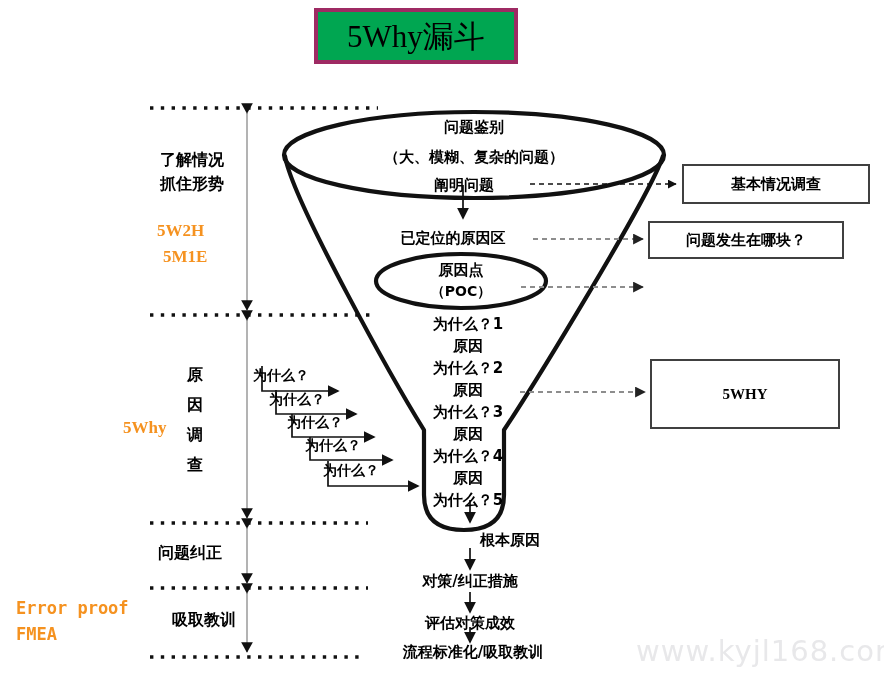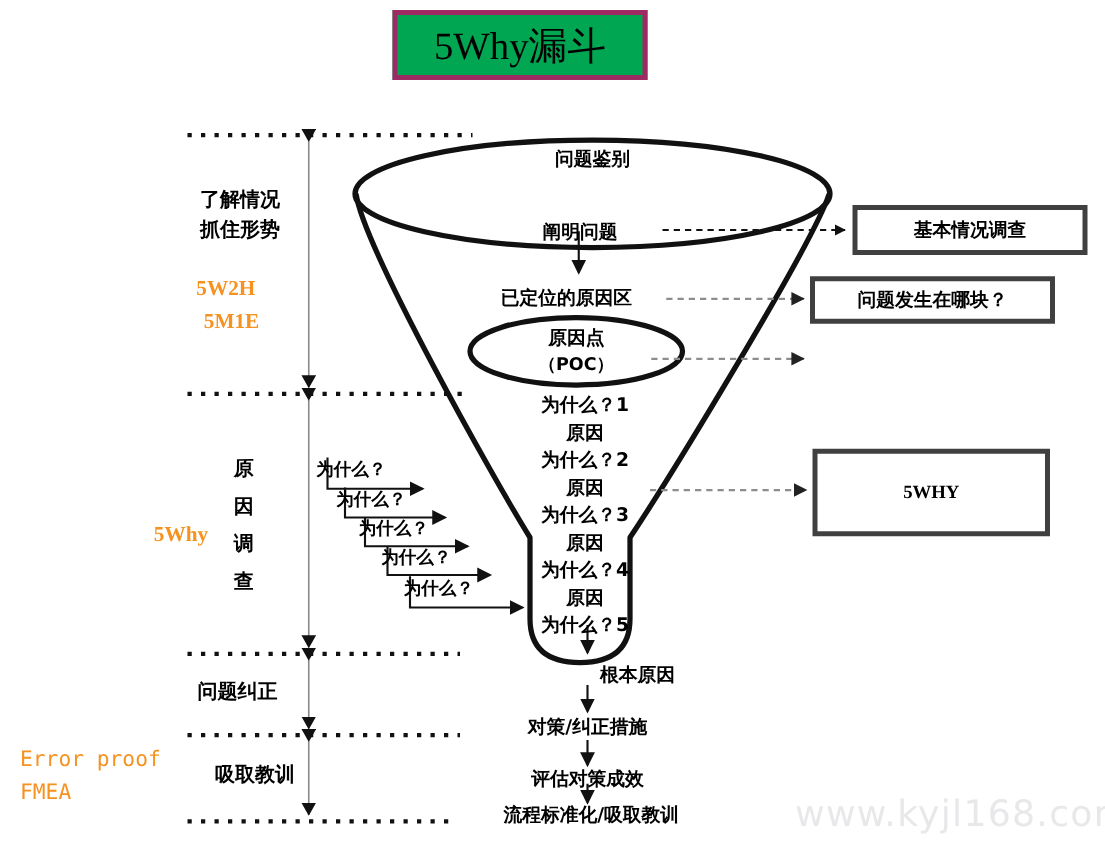--- a/index.html
+++ b/index.html
@@ -34,21 +34,21 @@
     color:#000;font-weight:bold;font-size:16px;
     font-family:"DejaVu Sans","Liberation Sans",sans-serif;
     white-space:nowrap;line-height:24px;
   }
   .otext{
     color:#F59220;font-weight:bold;font-size:17px;
     font-family:"Liberation Serif","DejaVu Serif",serif;
     white-space:nowrap;line-height:24px;
   }
   .otext-mono{
-    color:#F59220;font-weight:normal;font-size:17px;
+    color:#F59220;font-weight:bold;font-size:17px;
     font-family:"DejaVu Sans Mono","Liberation Mono",monospace;
     white-space:nowrap;line-height:24px;
   }
   .vtext{  
     color:#000;font-weight:bold;font-size:16px;
     font-family:"DejaVu Sans","Liberation Sans",sans-serif;
     line-height:30px;text-align:center;
   }
 
   
@@ -62,21 +62,21 @@
 
   
   .why{
     color:#000;font-weight:bold;font-size:14px;
     font-family:"DejaVu Sans","Liberation Sans",sans-serif;
     white-space:nowrap;
   }
 
   
   .rbox{
-    border:4px solid #404040;background:#fff;box-sizing:border-box;
+    border:2px solid #404040;background:#fff;box-sizing:border-box;
     display:flex;flex-direction:column;align-items:center;justify-content:center;
   }
   .rbox span{
     color:#000;font-weight:bold;font-size:15px;
     font-family:"DejaVu Sans","Liberation Sans",sans-serif;
     white-space:nowrap;line-height:22px;
   }
   .rbox span.latin{
     font-family:"Liberation Serif","DejaVu Serif",serif;font-size:15px;
   }
@@ -187,20 +187,21 @@
   <div class="abs otext-mono" style="left:16px;top:596px;">Error proof</div>
   <div class="abs otext-mono" style="left:16px;top:622px;">FMEA</div>
 
   <div class="abs why" style="left:253px;top:367px;">为什么？</div>
   <div class="abs why" style="left:269px;top:391px;">为什么？</div>
   <div class="abs why" style="left:287px;top:414px;">为什么？</div>
   <div class="abs why" style="left:305px;top:437px;">为什么？</div>
   <div class="abs why" style="left:323px;top:462px;">为什么？</div>
 
   <div class="abs ftext t15" style="left:374px;top:118px;width:200px;">问题鉴别</div>
+  <div class="abs ftext t15" style="left:339px;top:148px;width:270px;">（大、模糊、复杂的问题）</div>
   <div class="abs ftext t15" style="left:374px;top:176px;width:180px;">阐明问题</div>
   <div class="abs ftext t15" style="left:368px;top:229px;width:170px;">已定位的原因区</div>
   <div class="abs ftext t15" style="left:391px;top:261px;width:140px;">原因点</div>
   <div class="abs ftext t14" style="left:391px;top:283px;width:140px;">（POC）</div>
 
   <div class="abs ftext t15" style="left:398px;top:315px;width:140px;">为什么？1</div>
   <div class="abs ftext t15" style="left:398px;top:337px;width:140px;">原因</div>
   <div class="abs ftext t15" style="left:398px;top:359px;width:140px;">为什么？2</div>
   <div class="abs ftext t15" style="left:398px;top:381px;width:140px;">原因</div>
   <div class="abs ftext t15" style="left:398px;top:403px;width:140px;">为什么？3</div>

